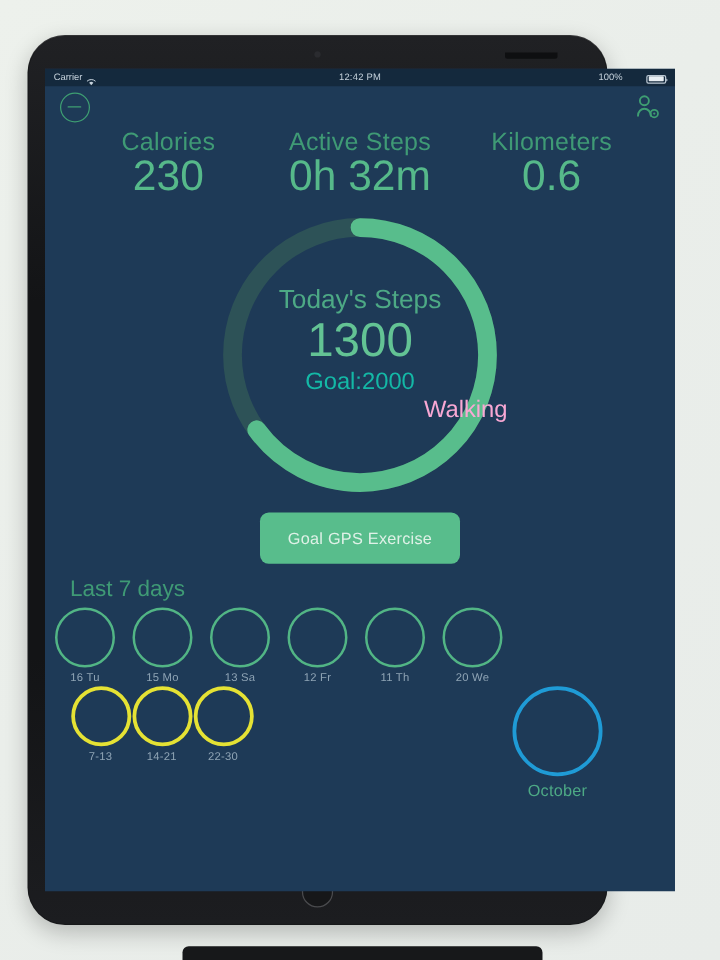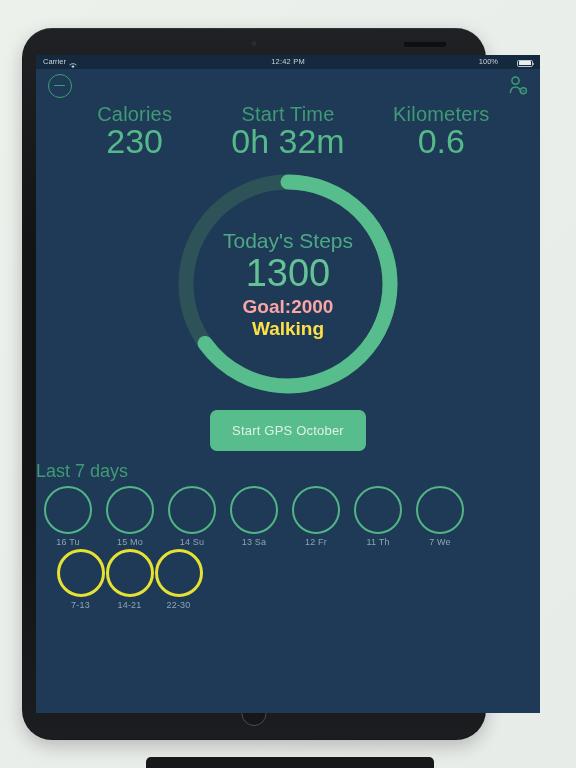--- a/index.html
+++ b/index.html
@@ -155,22 +155,22 @@
   .ring-wrap svg { display: block; }
   .ring-center {
     position: absolute;
     left: 0; right: 0;
     top: 50%;
     transform: translateY(-50%);
     text-align: center;
   }
   .ring-title { color: #4da985; font-size: 21px; font-weight: 300; }
   .ring-steps { color: #63c394; font-size: 38px; font-weight: 300; line-height: 1.05; margin: 1px 0 2px; }
-  .ring-goal { color: #fca5a5; font-size: 19px; font-weight: 700; }
-  .ring-mode { color: #fde047; font-size: 19px; font-weight: 700; }
+  .ring-goal { color: #14b8a6; font-size: 19px; font-weight: 400; }
+  .ring-mode { color: #f9a8d4; font-size: 19px; font-weight: 400; text-align: right; }
 
   
   .gps-row { text-align: center; margin-top: 8px; }
   .gps-btn {
     display: inline-block;
     background: #58bd8c;
     color: #dff1e7;
     font-size: 13px;
     font-weight: 300;
     letter-spacing: 0.2px;
@@ -179,20 +179,21 @@
     border-radius: 7px;
     font-family: "Liberation Sans", sans-serif;
     cursor: pointer;
   }
 
   
   .section-title {
     color: #3f9a75;
     font-size: 18px;
     font-weight: 300;
+    padding-left: 20px;
     margin-top: 10px;
   }
   .circle-row {
     display: flex;
     justify-content: flex-start;
     gap: 6px;
     padding: 4px 0 0 4px;
   }
   .circle-item { text-align: center; width: 56px; }
   .circ {
@@ -261,21 +262,21 @@
           </svg>
         </div>
       </div>
 
       <div class="stats">
         <div class="stat">
           <div class="stat-label">Calories</div>
           <div class="stat-value">230</div>
         </div>
         <div class="stat">
-          <div class="stat-label">Start Time</div>
+          <div class="stat-label">Active Steps</div>
           <div class="stat-value">0h 32m</div>
         </div>
         <div class="stat">
           <div class="stat-label">Kilometers</div>
           <div class="stat-value">0.6</div>
         </div>
       </div>
 
       <div class="ring-wrap">
         <svg width="236" height="236" viewBox="0 0 236 236">
@@ -284,69 +285,69 @@
         </svg>
         <div class="ring-center">
           <div class="ring-title">Today's Steps</div>
           <div class="ring-steps">1300</div>
           <div class="ring-goal">Goal:2000</div>
           <div class="ring-mode">Walking</div>
         </div>
       </div>
 
       <div class="gps-row">
-        <button class="gps-btn">Start GPS October</button>
+        <button class="gps-btn">Goal GPS Exercise</button>
       </div>
 
       <div class="section-title">Last 7 days</div>
       <div class="circle-row">
         <div class="circle-item">
           <div class="circ green"></div>
           <div class="circ-label">16 Tu</div>
         </div>
         <div class="circle-item">
           <div class="circ green"></div>
           <div class="circ-label">15 Mo</div>
         </div>
         <div class="circle-item">
           <div class="circ green"></div>
-          <div class="circ-label">14 Su</div>
-        </div>
-        <div class="circle-item">
-          <div class="circ green"></div>
           <div class="circ-label">13 Sa</div>
         </div>
         <div class="circle-item">
           <div class="circ green"></div>
           <div class="circ-label">12 Fr</div>
         </div>
         <div class="circle-item">
           <div class="circ green"></div>
           <div class="circ-label">11 Th</div>
         </div>
         <div class="circle-item">
           <div class="circ green"></div>
-          <div class="circ-label">7 We</div>
+          <div class="circ-label">20 We</div>
         </div>
       </div>
 
       <div class="month-row">
         <div class="month-left">
           <div class="circle-item">
             <div class="circ yellow"></div>
             <div class="circ-label">7-13</div>
           </div>
           <div class="circle-item">
             <div class="circ yellow"></div>
             <div class="circ-label">14-21</div>
           </div>
           <div class="circle-item">
             <div class="circ yellow"></div>
             <div class="circ-label">22-30</div>
           </div>
         </div>
+        <div class="month-right">
+          <div class="circ blue"></div>
+          <div class="circ-label green-txt">October</div>
+        </div>
       </div>
 
     </div>
   </div>
 
   <div class="bottom-strip"></div>
 </div>
 
 </body></html>

